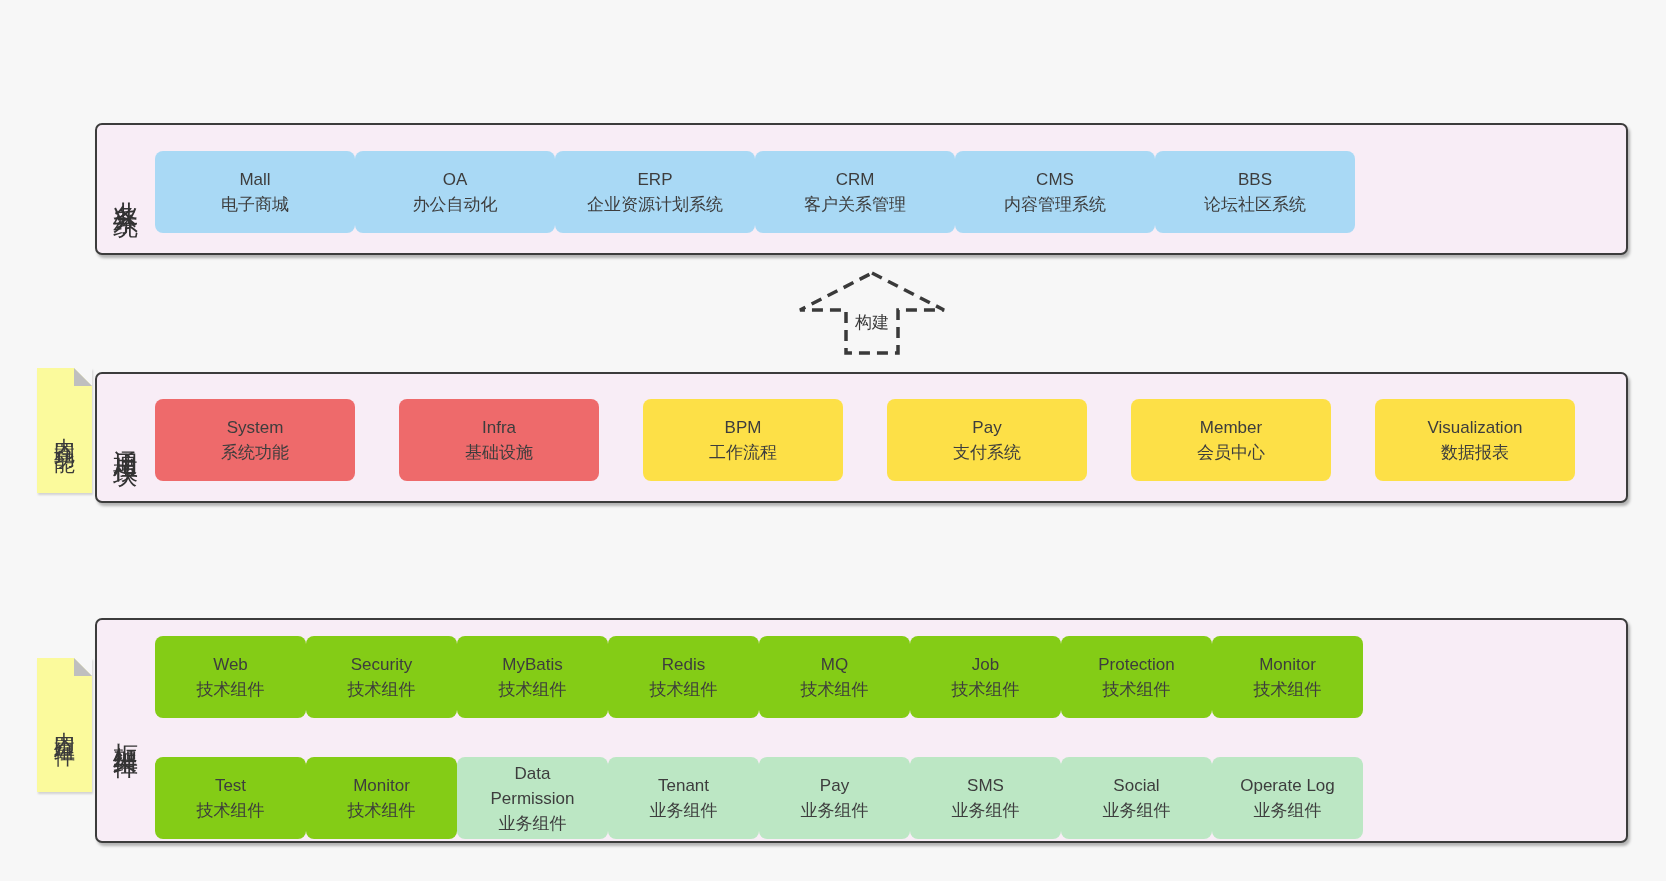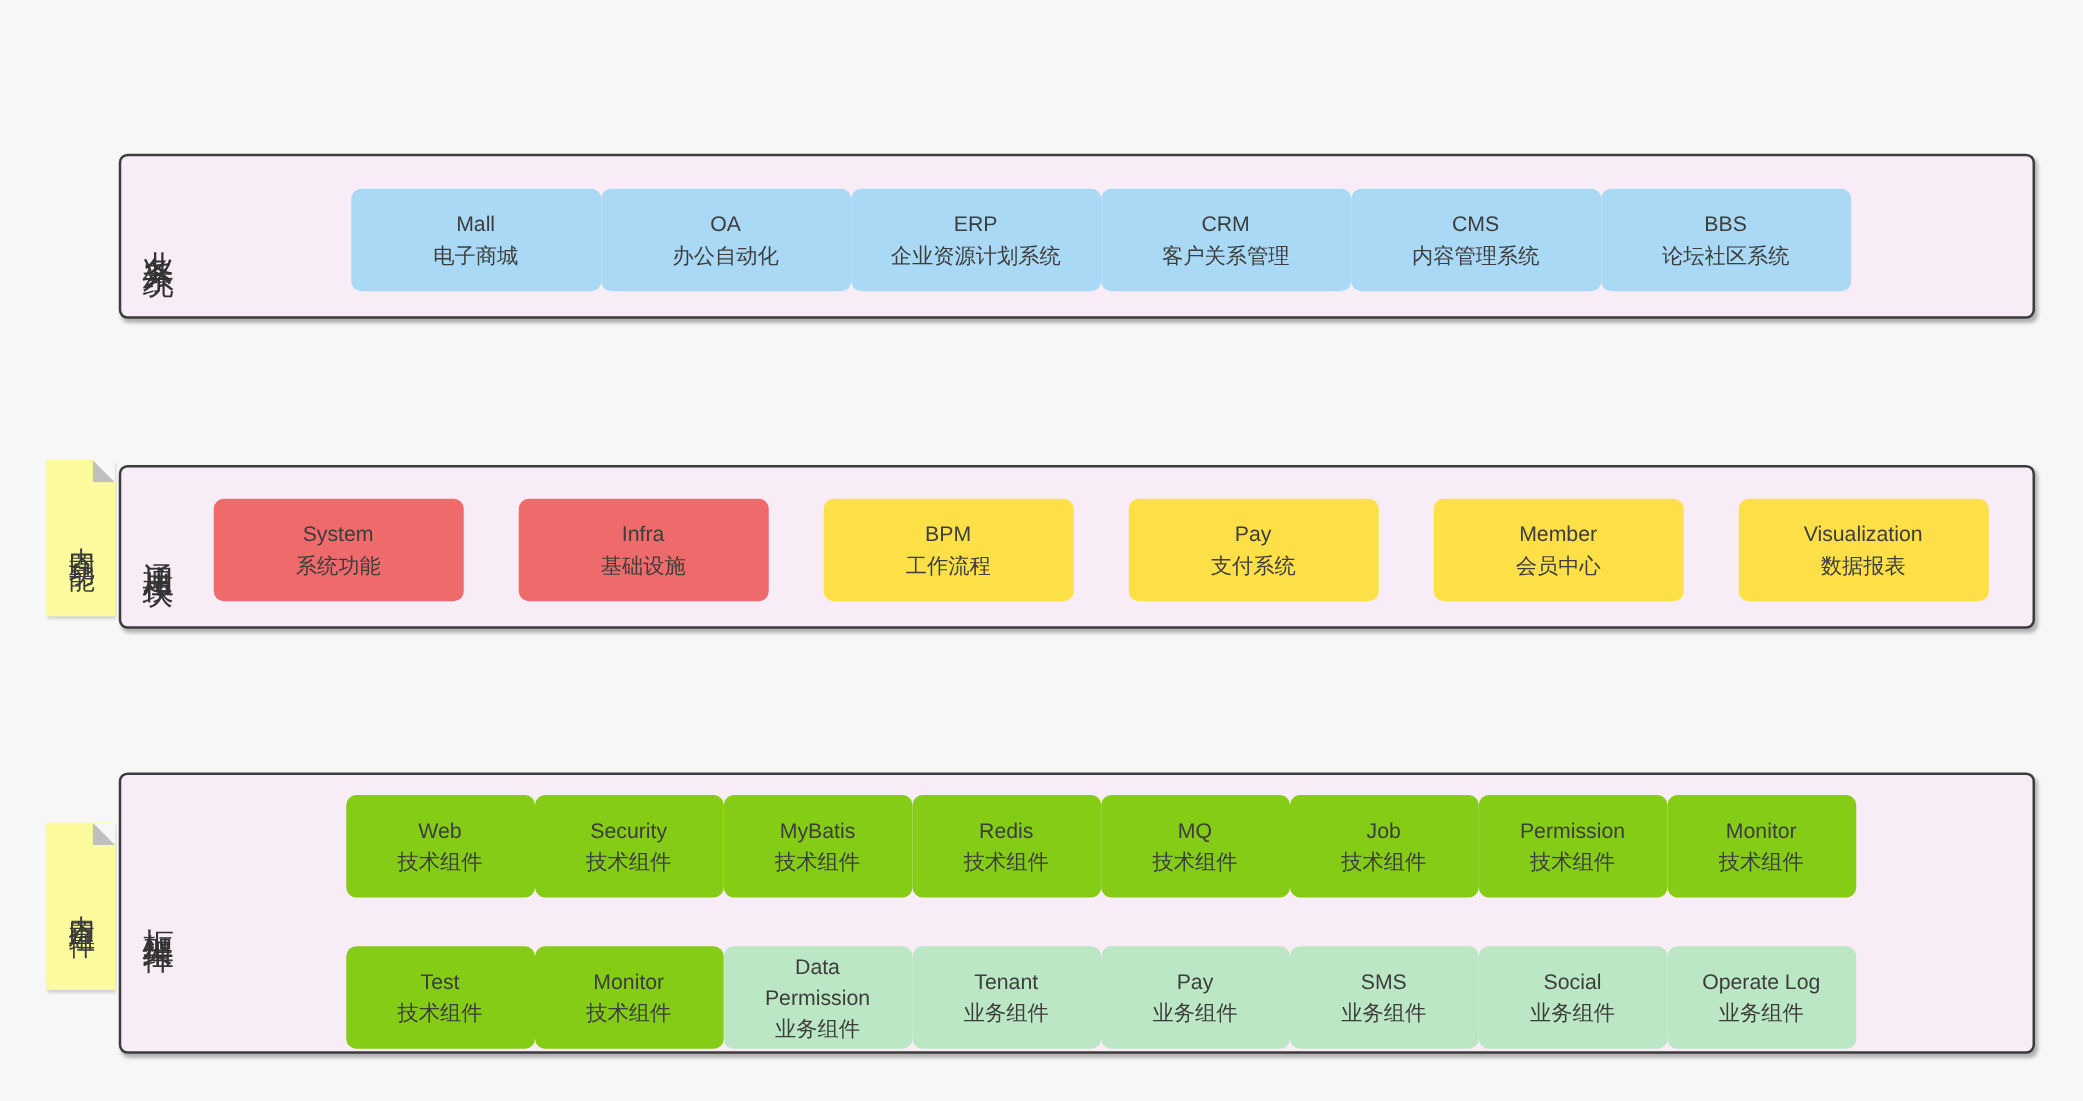--- a/index.html
+++ b/index.html
@@ -11,21 +11,21 @@
         border:2px solid #3c3c3c;border-radius:7px;box-sizing:border-box;
         box-shadow:2px 3px 3px rgba(0,0,0,0.28);}
   #band1{top:123px;height:132px;}
   #band2{top:372px;height:131px;}
   #band3{top:618px;height:225px;}
 
   .vlabel{position:absolute;left:13px;top:50%;transform:translateY(-50%);
           writing-mode:vertical-lr;text-orientation:upright;
           font-size:25px;letter-spacing:4px;color:#333;}
 
-  .row{position:absolute;left:58px;right:20px;display:flex;justify-content:center;}
+  .row{position:absolute;left:58px;right:20px;display:flex;justify-content:flex-start;}
   #band1 .row{top:26px;}
   #band2 .row{top:25px;gap:44px;}
   #band3 .row-top{top:16px;}
   #band3 .row-bottom{top:137px;}
 
   .box{height:82px;border-radius:8px;display:flex;flex-direction:column;
        align-items:center;justify-content:center;text-align:center;
        font-size:17px;line-height:25px;color:#3d3d3d;}
   .r6 .box{width:200px;}
   .r8 .box{width:151px;}
@@ -85,20 +85,26 @@
         <span class="l1">CMS</span>
         <span class="l2">内容管理系统</span>
       </div>
       <div class="box blue">
         <span class="l1">BBS</span>
         <span class="l2">论坛社区系统</span>
       </div>
     </div>
   </div>
 
+  <div class="arrow arrow1">
+    <svg width="152" height="88" viewBox="0 0 152 88">
+      <path d="M76 4 L148 41 L102 41 L102 84 L50 84 L50 41 L4 41 Z" fill="none" stroke="#3a3a3a" stroke-width="3.5" stroke-dasharray="11 7"></path>
+    </svg>
+    <div class="arrow-label">构建</div>
+  </div>
 
   <div class="sticky sticky1">
     <div class="fold-cover"></div>
     <div class="fold"></div>
     <div class="sticky-text">内置功能</div>
   </div>
 
   <div class="band" id="band2">
     <div class="vlabel">通用模块</div>
     <div class="row r6">
@@ -157,21 +163,21 @@
       </div>
       <div class="box gdark">
         <span class="l1">MQ</span>
         <span class="l2">技术组件</span>
       </div>
       <div class="box gdark">
         <span class="l1">Job</span>
         <span class="l2">技术组件</span>
       </div>
       <div class="box gdark">
-        <span class="l1">Permission</span>
+        <span class="l1">Protection</span>
         <span class="l2">技术组件</span>
       </div>
       <div class="box gdark">
         <span class="l1">Monitor</span>
         <span class="l2">技术组件</span>
       </div>
     </div>
     <div class="row r8 row-bottom">
       <div class="box gdark">
         <span class="l1">Test</span>

